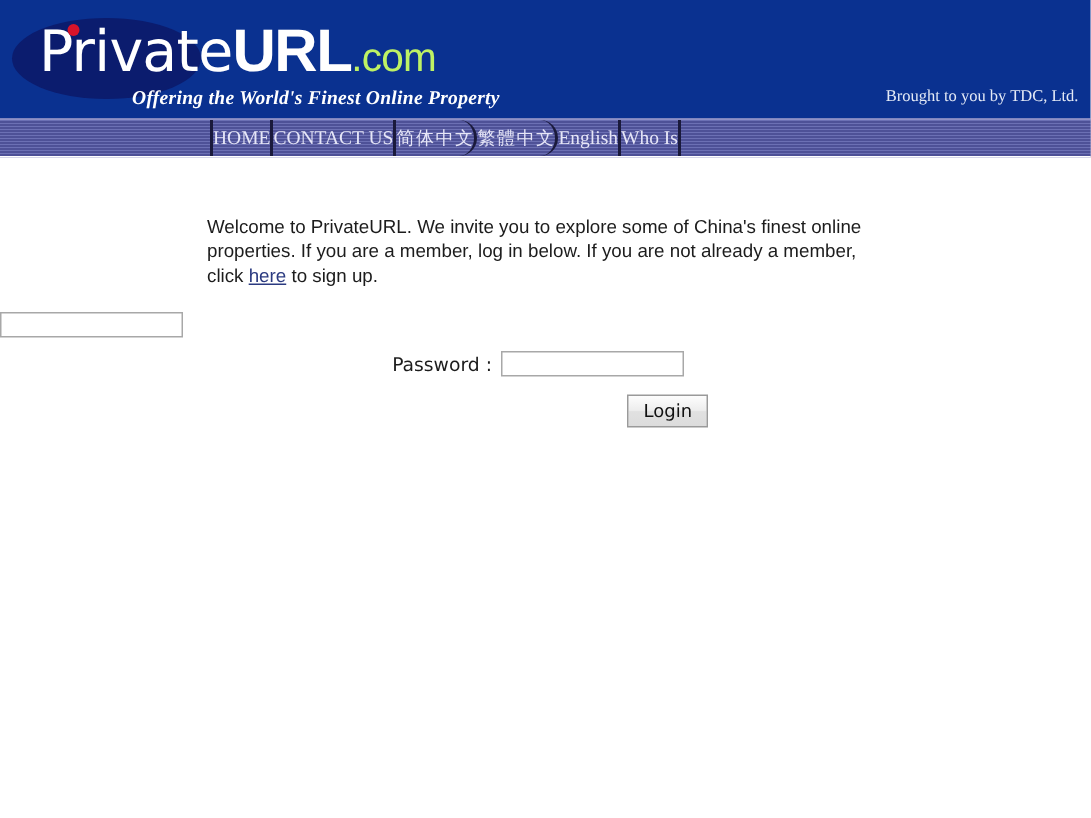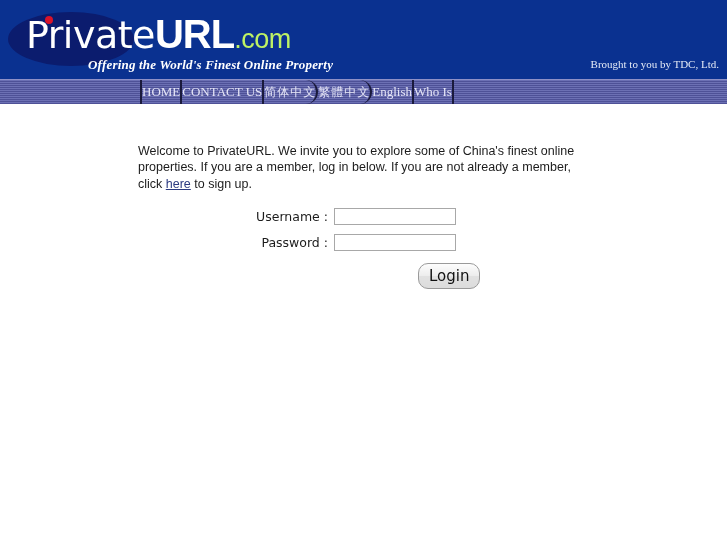--- a/index.html
+++ b/index.html
@@ -196,25 +196,25 @@
   }
   #login-button-row {
     display: flex;
     margin-top: 12px;
   }
   #login-button-spacer {
     width: 418px;
   }
   #login-button {
     font-family: "DejaVu Sans", sans-serif;
-    font-size: 15px;
+    font-size: 12px;
     color: #111;
     background: linear-gradient(to bottom, #fdfdfd 0%, #ededed 48%, #e1e1e1 52%, #dcdcdc 100%);
     border: 1px solid #9a9a9a;
-    border-radius: 10px;
+    border-radius: 0;
     padding: 3px 10px;
     cursor: pointer;
   }
 </style>
 </head>
 <body>
 
 <div id="header">
   <div id="logo-ellipse"></div>
   <div id="logo-wordmark">
@@ -235,21 +235,20 @@
   <div class="nav-item latin">Who Is</div>
   <div id="nav-spacer-right"></div>
 </div>
 
 <div id="content">
 
   <p id="welcome"><span>Welcome to PrivateURL. We invite you to explore some of China's finest online properties. If you are a member, log in below. If you are not already a member, click </span><a href="#">here</a><span> to sign up.</span></p>
 
   <form id="login-form">
     <div class="form-row">
-      <label class="form-label">Username :</label>
       <input class="form-input" type="text" value="" style="">
     </div>
     <div class="form-row">
       <label class="form-label">Password :</label>
       <input class="form-input" type="password" value="" style="">
     </div>
     <div id="login-button-row">
       <div id="login-button-spacer"></div>
       <button id="login-button" type="submit">Login</button>
     </div>

